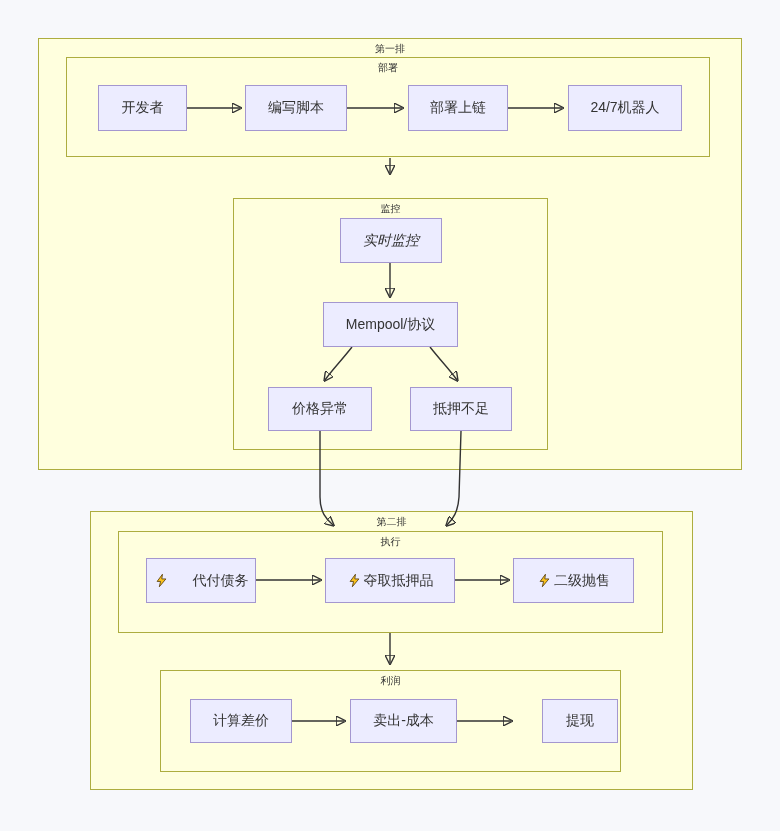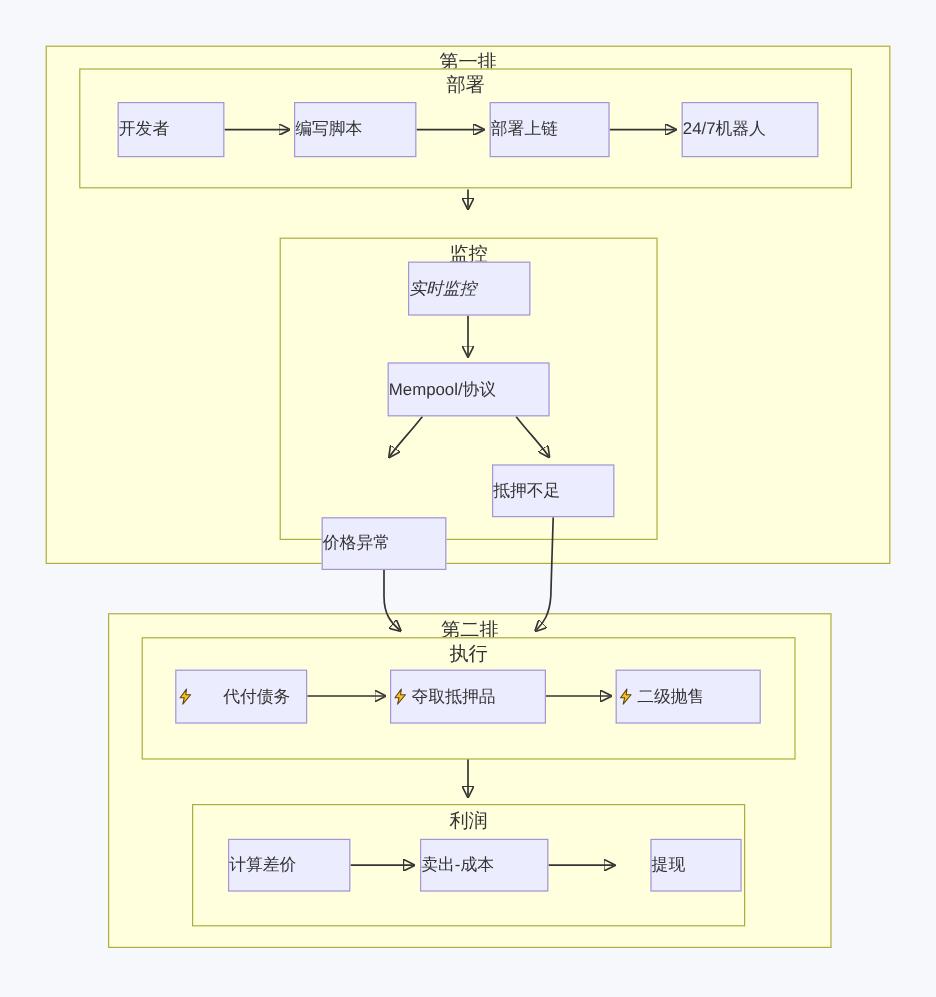--- a/index.html
+++ b/index.html
@@ -23,32 +23,32 @@
   .subgraph{
     position:absolute;
     background:var(--sg-fill);
     border:1px solid var(--sg-border);
     z-index:1;
   }
   .sg-label{
     position:absolute;
     top:3px;left:0;right:0;
     text-align:center;
-    font-size:16px;
+    font-size:10px;
     color:var(--ink);
     z-index:2;
   }
 
   .node{
     position:absolute;
     background:var(--node-fill);
     border:1px solid var(--node-border);
     display:flex;
     align-items:center;
-    justify-content:flex-start;
+    justify-content:center;
     gap:2px;
     font-size:14px;
     color:var(--ink);
     z-index:4;
   }
   .bolt{width:15px;height:15px;flex:0 0 auto;display:block;}
 
   #edges{
     position:absolute;
     top:0;left:0;
@@ -68,21 +68,21 @@
 
   
   .n-dev{left:98px;top:85px;width:89px;height:46px;}
   .n-script{left:245px;top:85px;width:102px;height:46px;}
   .n-chain{left:408px;top:85px;width:100px;height:46px;}
   .n-bot{left:568px;top:85px;width:114px;height:46px;}
 
   
   .n-realtime{left:340px;top:218px;width:102px;height:45px;font-style:italic;}
   .n-mempool{left:323px;top:302px;width:135px;height:45px;}
-  .n-price{left:268px;top:387px;width:104px;height:44px;margin-top:44px;}
+  .n-price{left:268px;top:387px;width:104px;height:44px;}
   .n-collateral{left:410px;top:387px;width:102px;height:44px;}
 
   
   .n-repay{left:146px;top:558px;width:110px;height:45px;gap:24px;}
   .n-seize{left:325px;top:558px;width:130px;height:45px;}
   .n-dump{left:513px;top:558px;width:121px;height:45px;}
 
   
   .n-calc{left:190px;top:699px;width:102px;height:44px;}
   .n-sell{left:350px;top:699px;width:107px;height:44px;}

